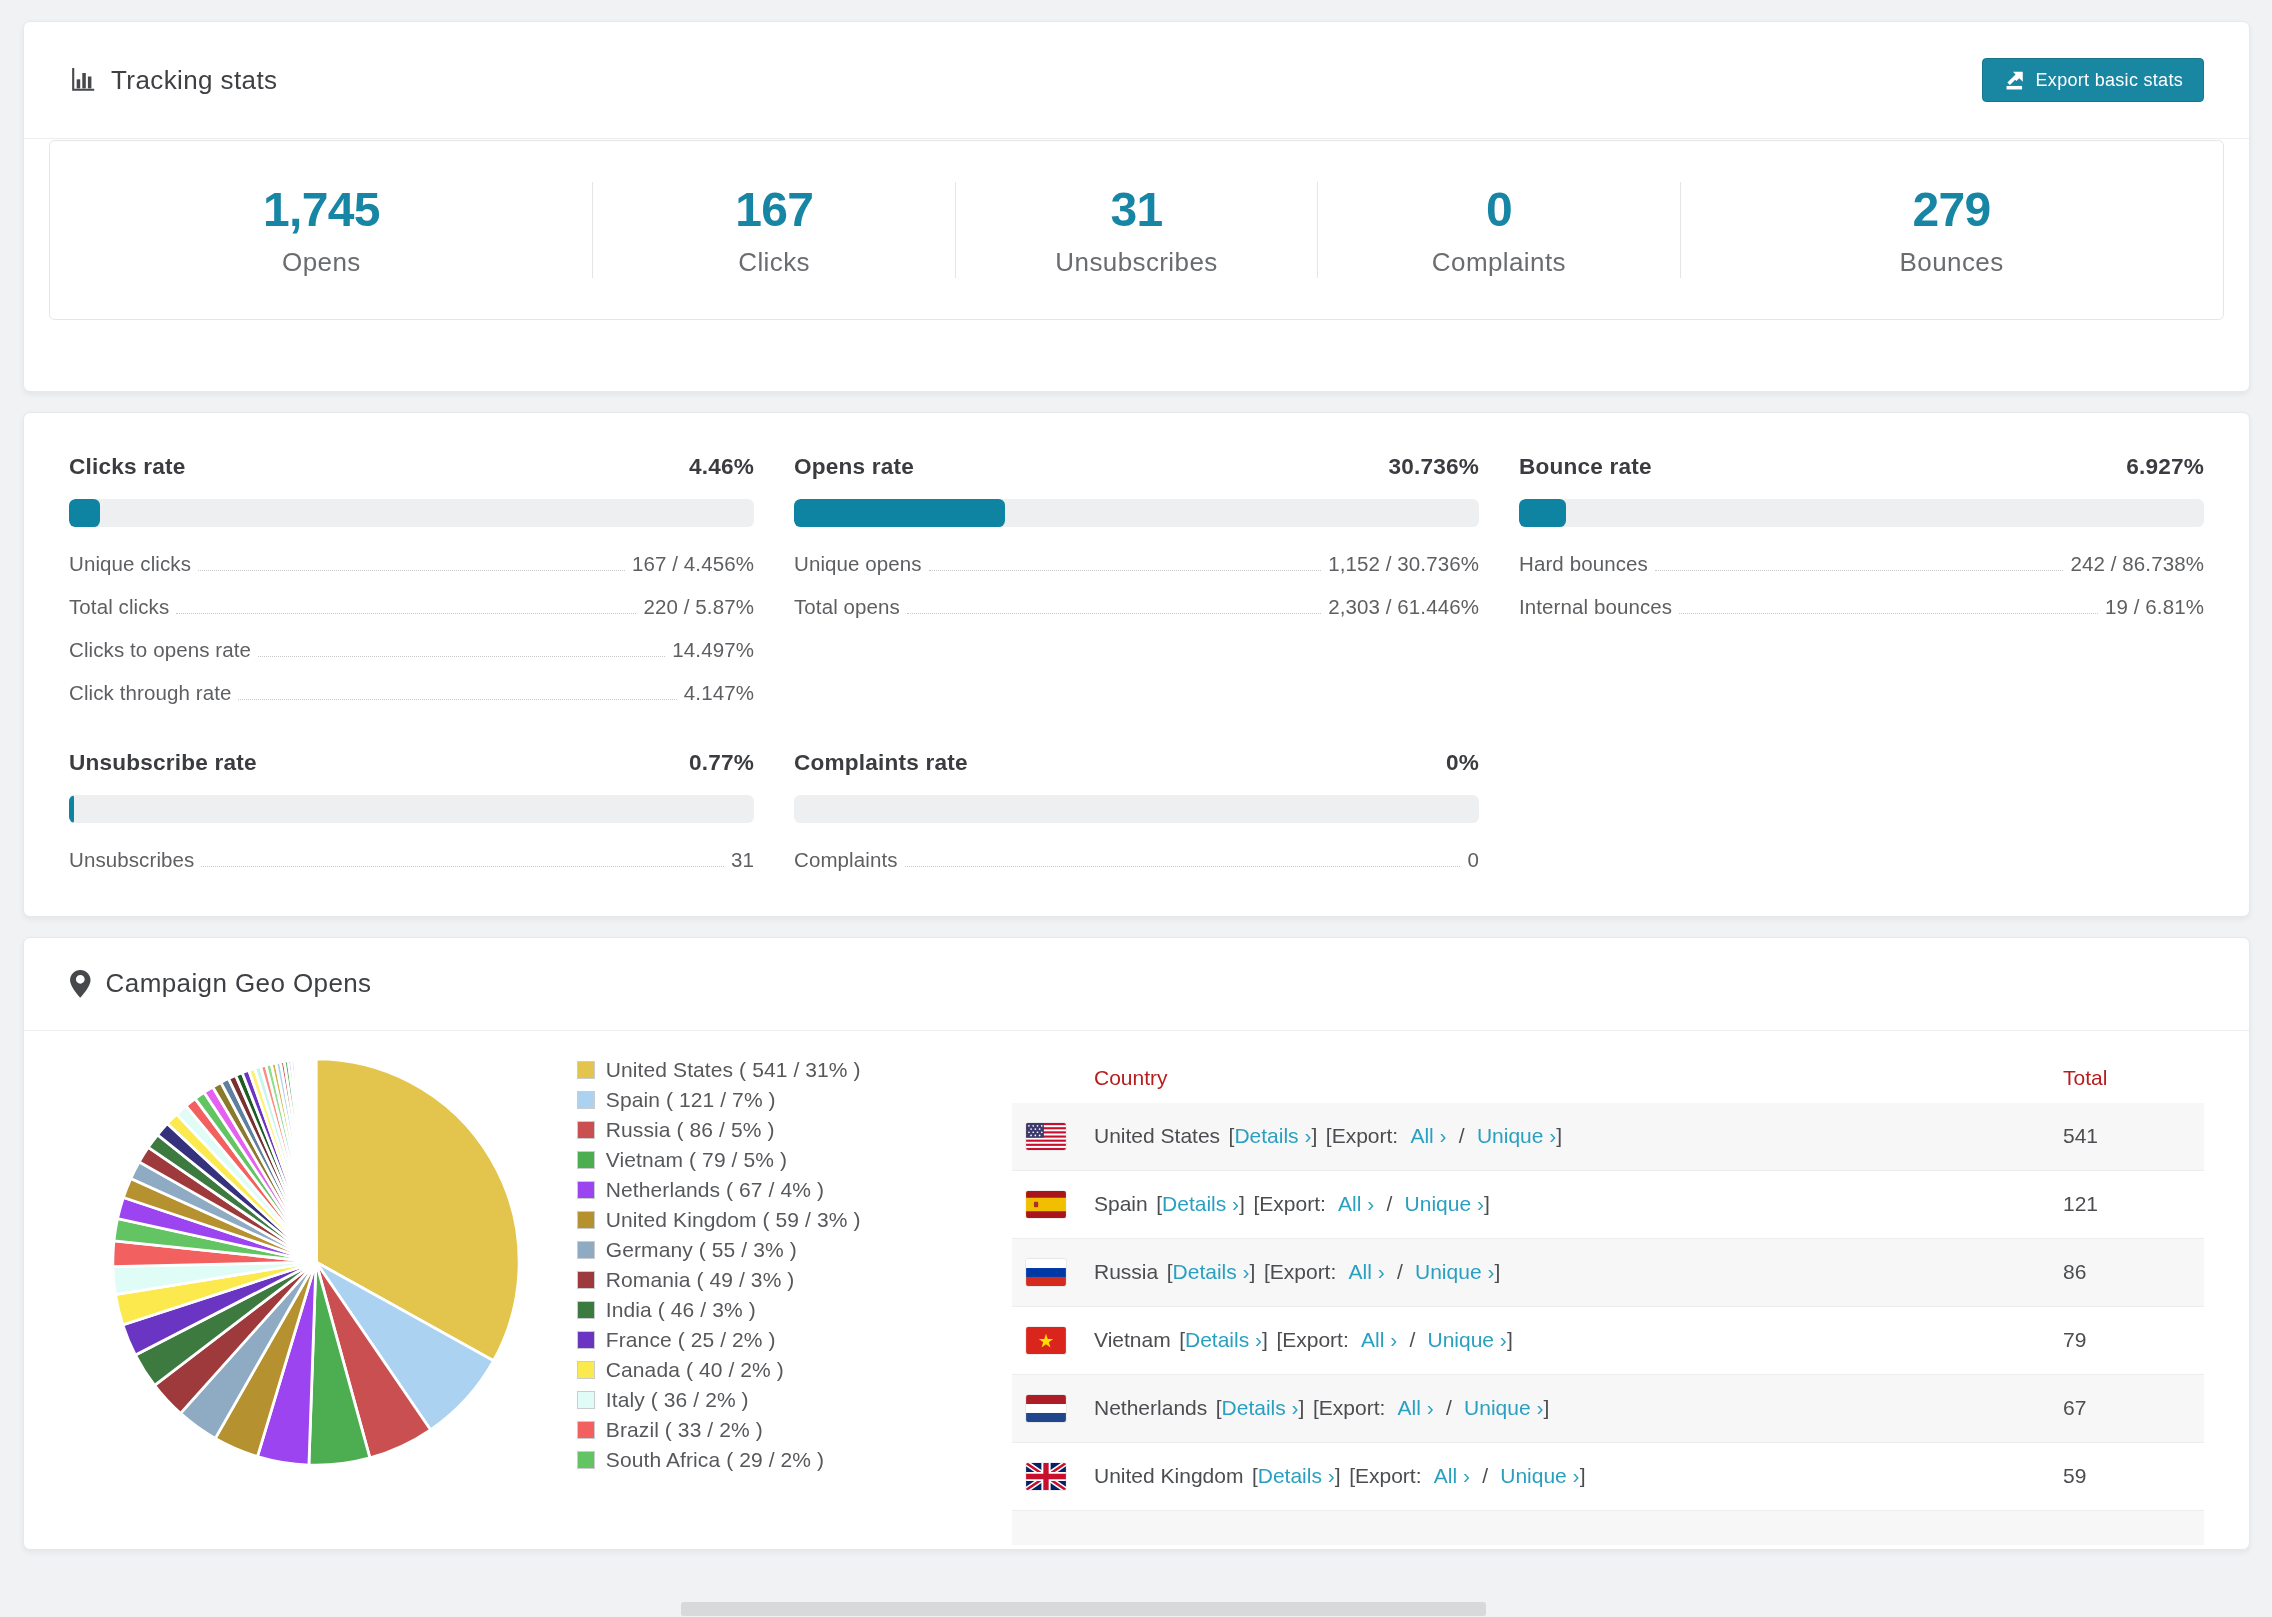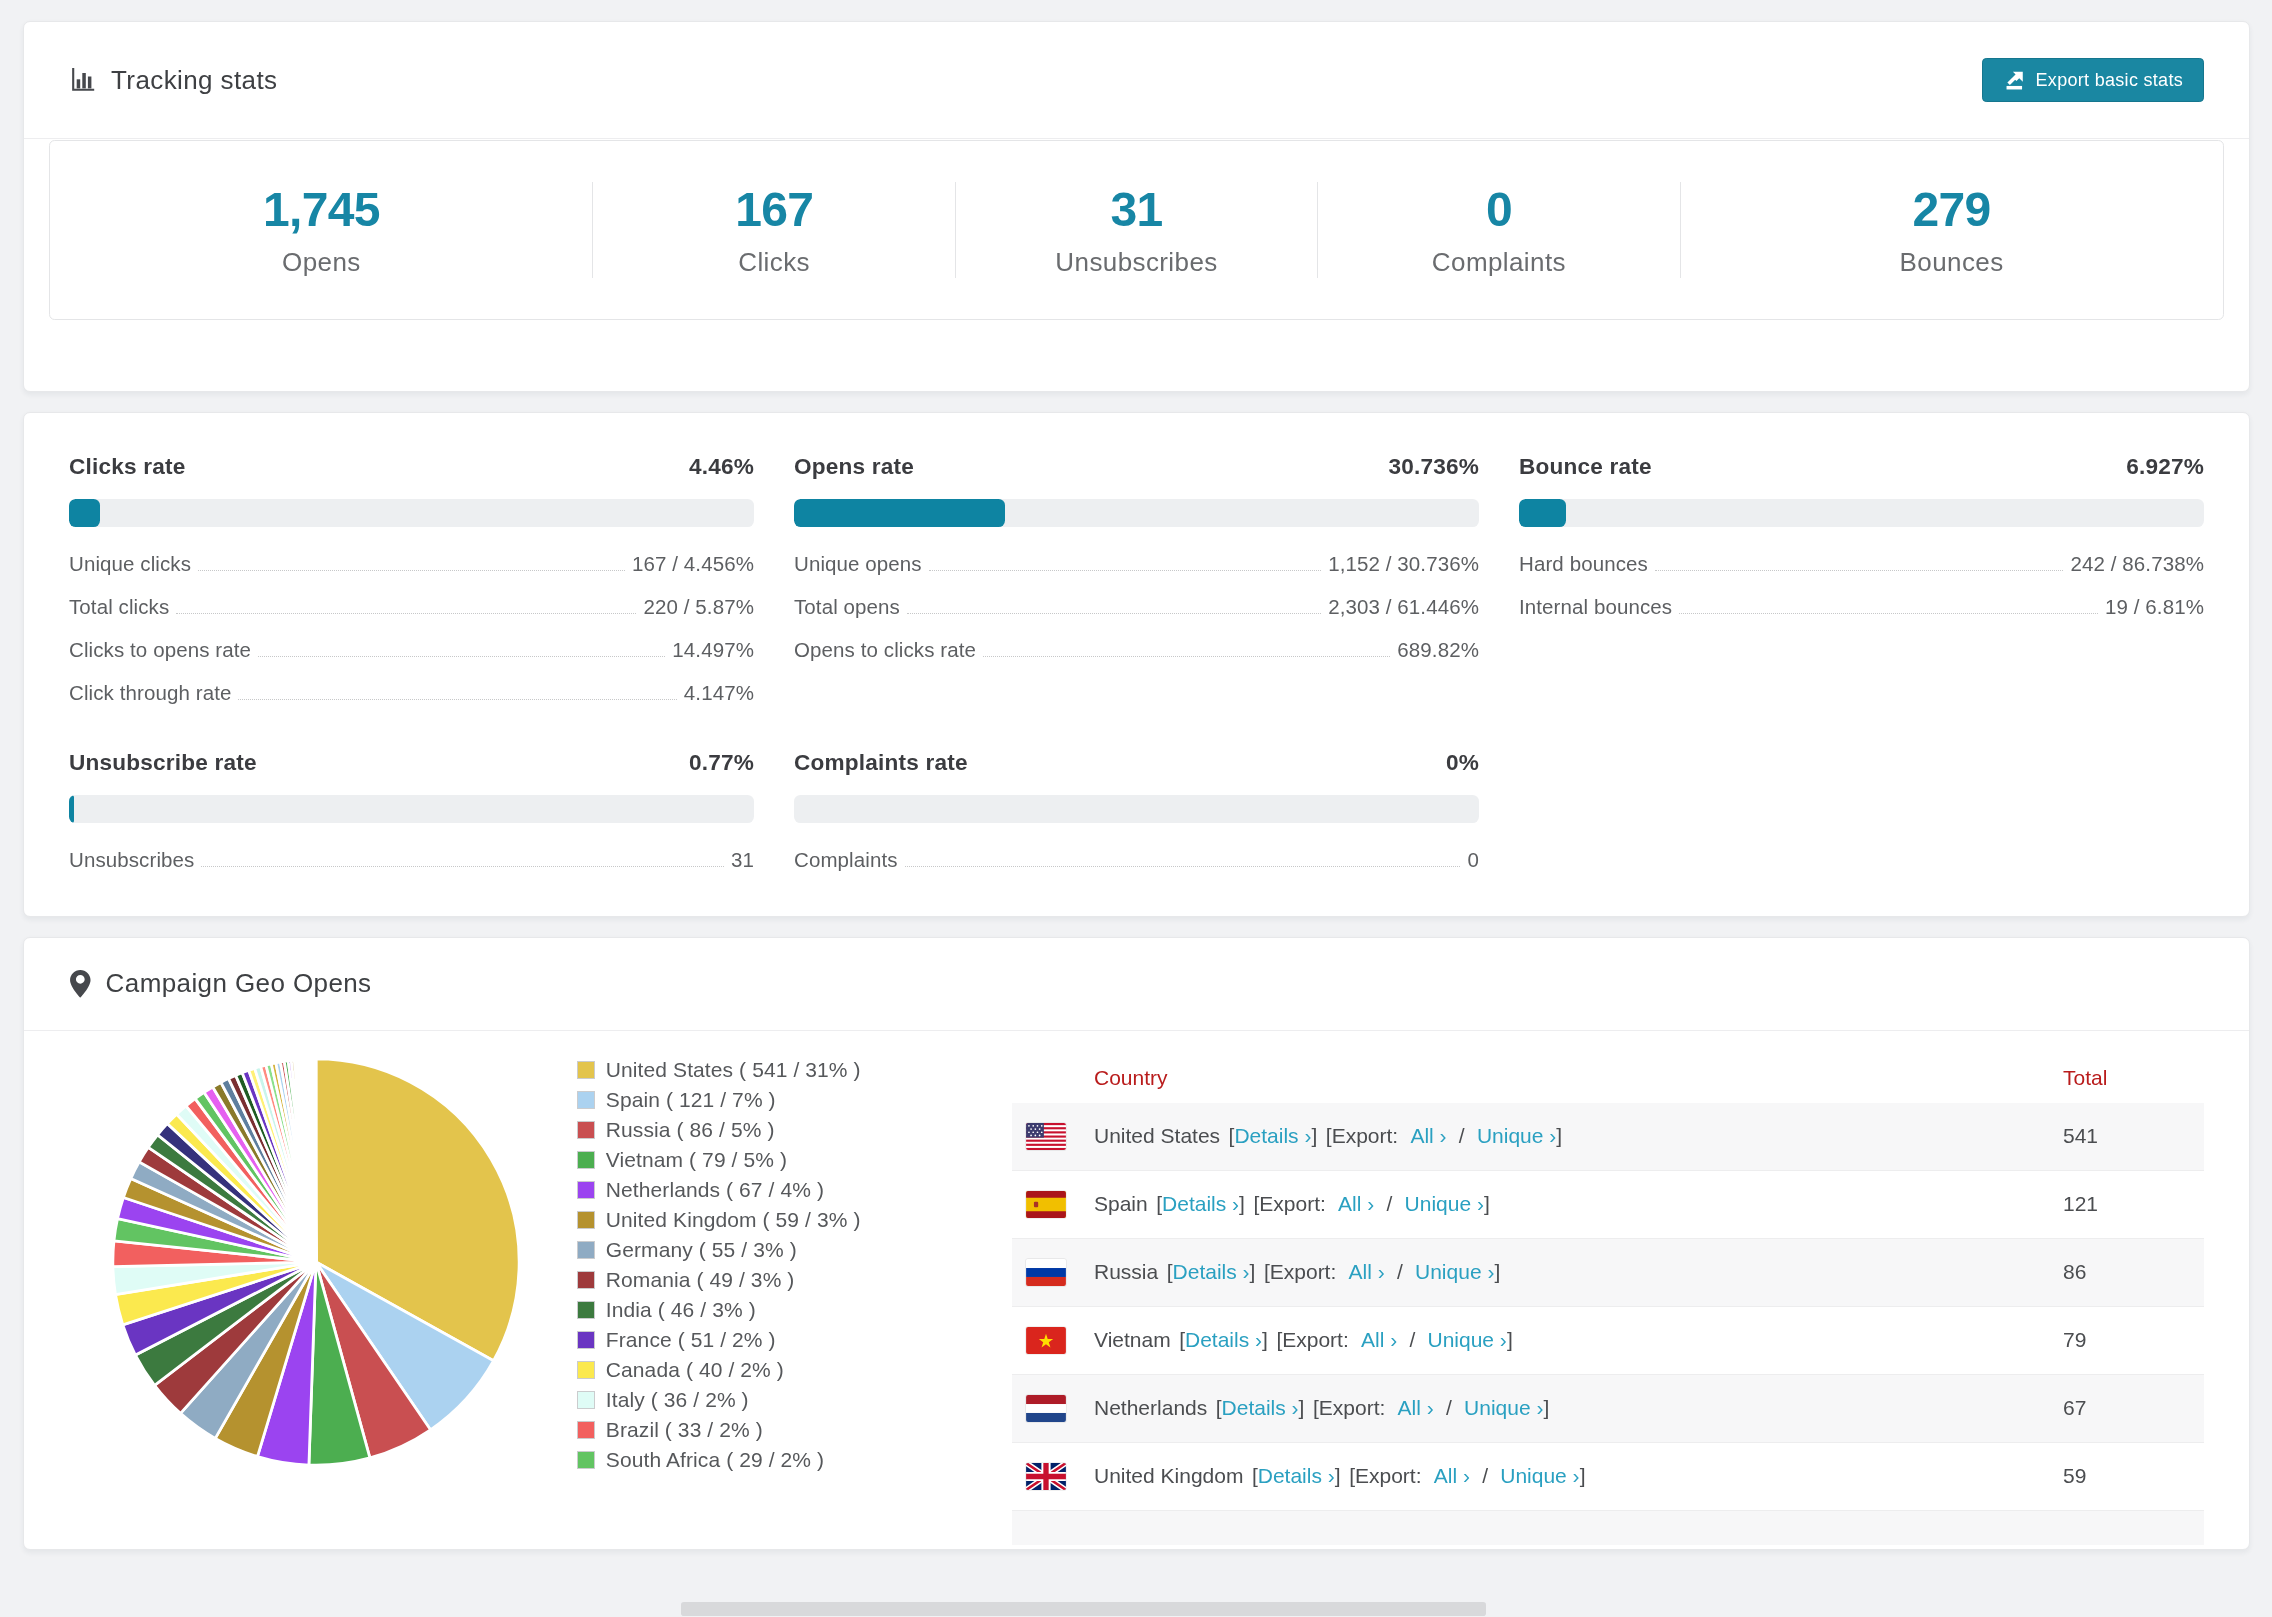--- a/index.html
+++ b/index.html
@@ -171,25 +171,20 @@
         </div>
       <div class="kv">
           <span class="kv-label">Unique opens</span>
           <span class="kv-leader"></span>
           <span class="kv-value">1,152 / 30.736%</span>
         </div>
       <div class="kv">
           <span class="kv-label">Total opens</span>
           <span class="kv-leader"></span>
           <span class="kv-value">2,303 / 61.446%</span>
-        </div>
-      <div class="kv">
-          <span class="kv-label">Opens to clicks rate</span>
-          <span class="kv-leader"></span>
-          <span class="kv-value">689.82%</span>
         </div>
     </div>
 
     <div class="rate">
       <div class="rate-head">
         <span class="rate-title">Bounce rate</span>
         <span class="rate-value">6.927%</span>
       </div>
       <div class="bar">
           <div class="bar-fill" style="width: 6.927%;"></div>
@@ -347,21 +342,21 @@
         <div class="legend-item">
             <span class="legend-swatch" style="background: rgb(158, 58, 60);"></span>
             <span class="legend-label">Romania ( 49 / 3% )</span>
           </div>
         <div class="legend-item">
             <span class="legend-swatch" style="background: rgb(60, 122, 63);"></span>
             <span class="legend-label">India ( 46 / 3% )</span>
           </div>
         <div class="legend-item">
             <span class="legend-swatch" style="background: rgb(106, 53, 194);"></span>
-            <span class="legend-label">France ( 51 / 2% )</span>
+            <span class="legend-label">France ( 25 / 2% )</span>
           </div>
         <div class="legend-item">
             <span class="legend-swatch" style="background: rgb(251, 233, 78);"></span>
             <span class="legend-label">Canada ( 40 / 2% )</span>
           </div>
         <div class="legend-item">
             <span class="legend-swatch" style="background: rgb(223, 252, 246);"></span>
             <span class="legend-label">Italy ( 36 / 2% )</span>
           </div>
         <div class="legend-item">

